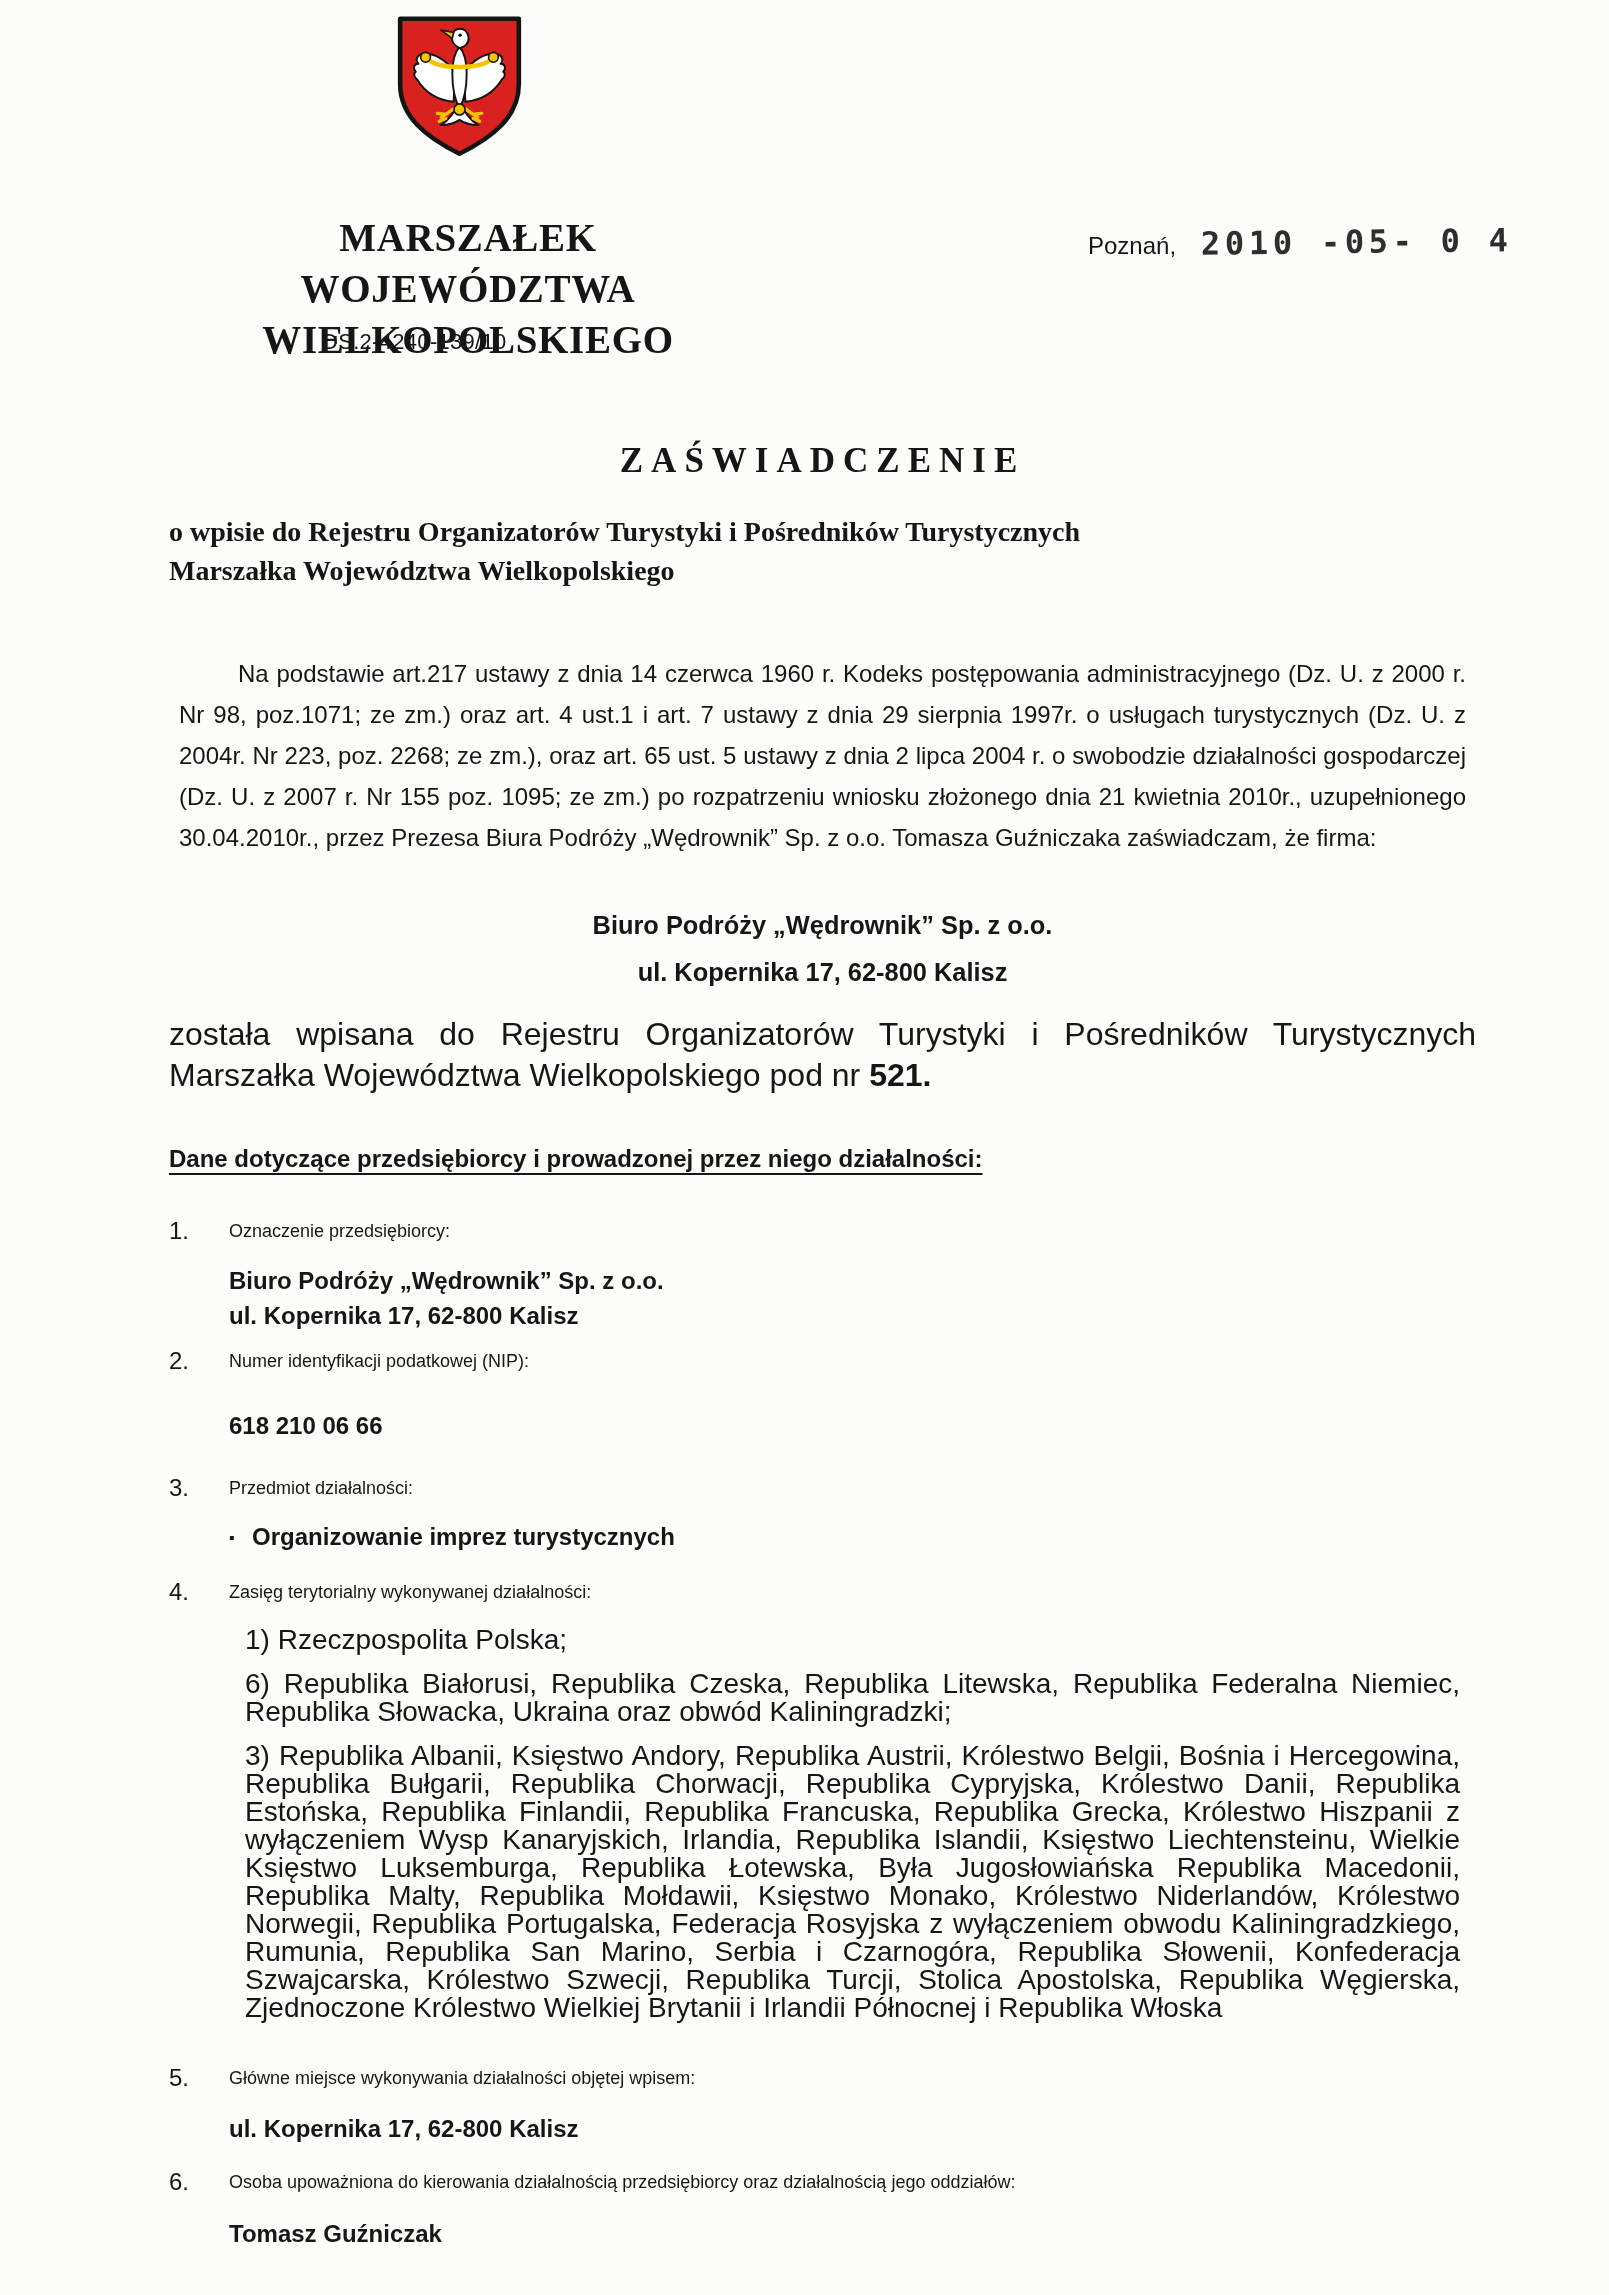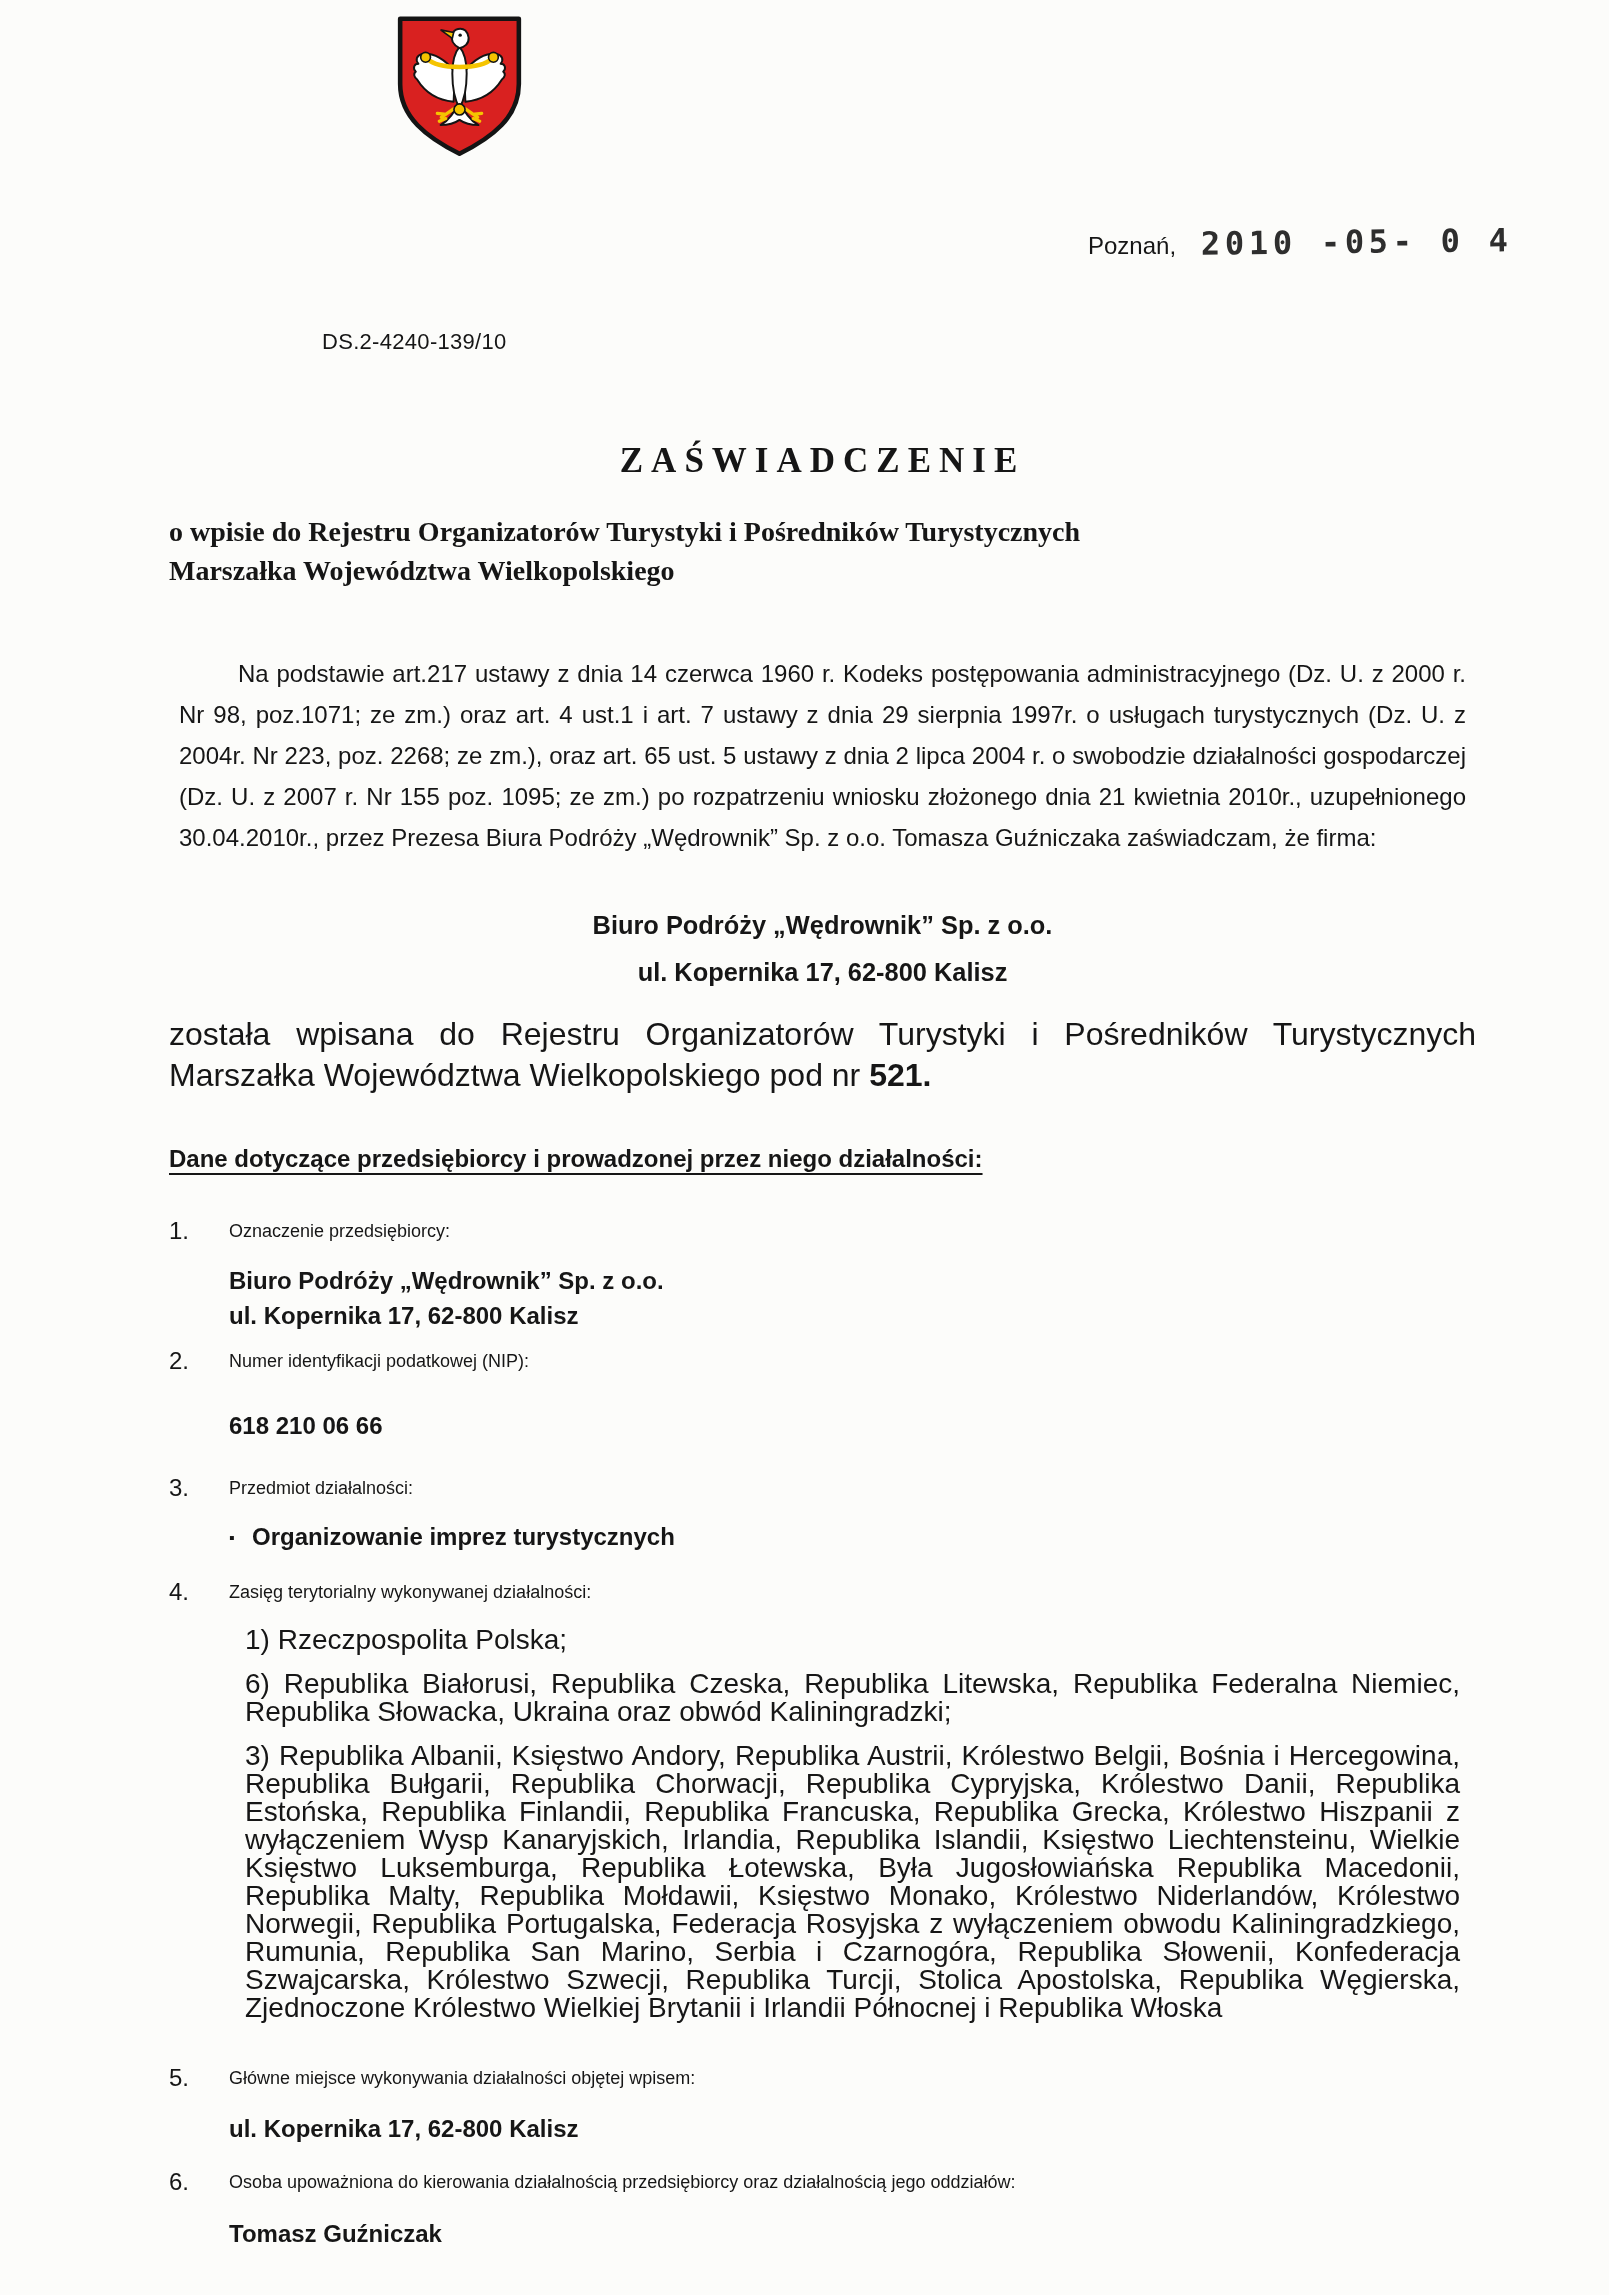--- a/index.html
+++ b/index.html
@@ -174,20 +174,24 @@
     <path d="M55 73 C73 90 137 90 155 73" fill="none" stroke-width="7" stroke="#f5c400"></path>
     <circle cx="53" cy="71" r="7.5" stroke="#141414" stroke-width="2.5" fill="#f5c400"></circle>
     <circle cx="157" cy="71" r="7.5" stroke="#141414" stroke-width="2.5" fill="#f5c400"></circle>
     <g stroke-width="5" fill="none" stroke-linecap="round" stroke="#f5c400">
       <path d="M96 150 L77 163 M82 158 L71 157 M84 165 L74 169"></path>
       <path d="M114 150 L133 163 M128 158 L139 157 M126 165 L136 169"></path>
     </g>
     <circle cx="105" cy="151" r="8.5" stroke="#141414" stroke-width="2.5" fill="#f5c400"></circle>
   </svg>
 
+  <div class="office">
+    <div>MARSZAŁEK</div>
+    <div>WOJEWÓDZTWA WIELKOPOLSKIEGO</div>
+  </div>
 
   <div class="refnum">DS.2-4240-139/10</div>
   <div class="place">Poznań,</div>
   <div class="stamp">2010 -05- 0 4</div>
 
   <div class="content">
 
     <h1 class="doc-title">ZAŚWIADCZENIE</h1>
 
     <div class="doc-subtitle">

